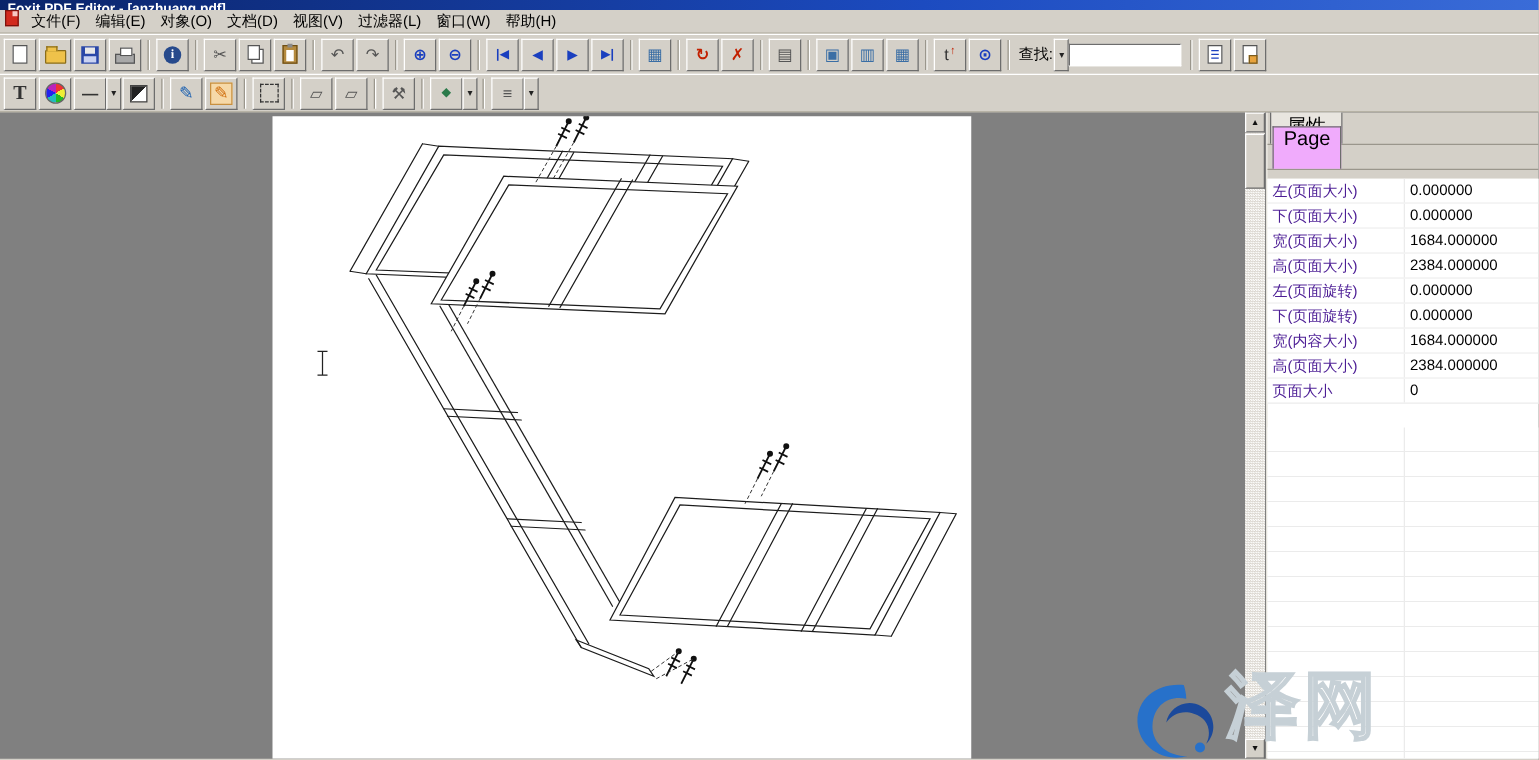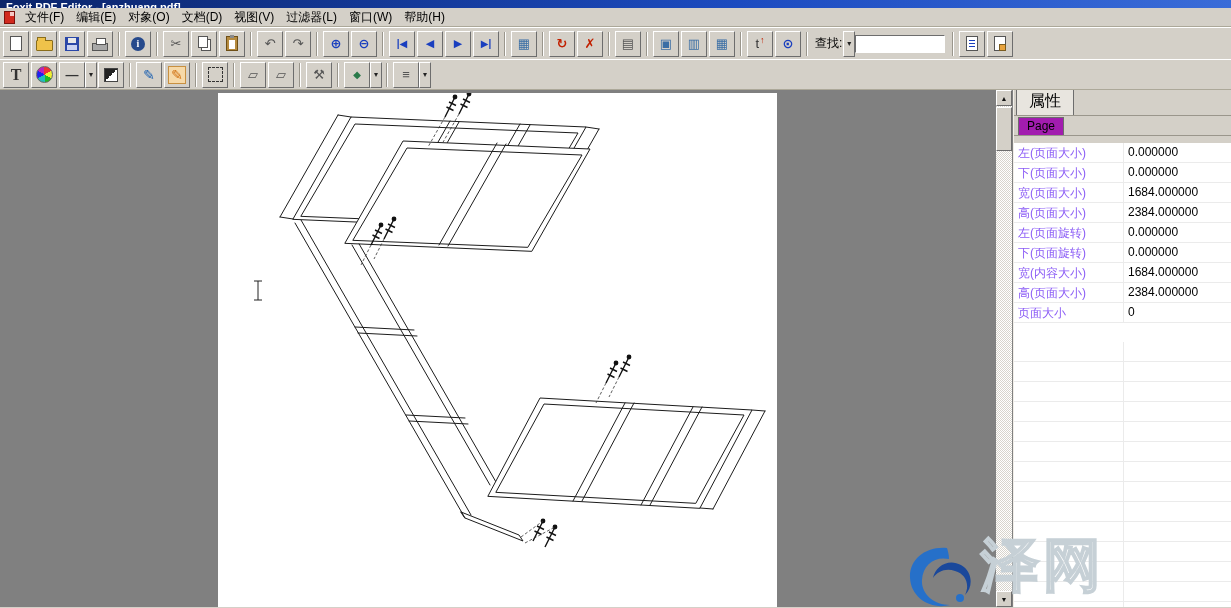--- a/index.html
+++ b/index.html
@@ -4,21 +4,21 @@
 <style>
   * { box-sizing: border-box; margin: 0; padding: 0; }
   html,body { width:1231px; height:608px; overflow:hidden; }
   body { font-family:"Liberation Sans","DejaVu Sans",sans-serif; font-size:12px; background:#d4d0c8; color:#000; }
 
   
   .titlebar { height:8px; overflow:hidden; background:linear-gradient(90deg,#0a246a 0%,#1c4bc0 60%,#3a6cd8 100%);
               color:#fff; font-size:11px; font-weight:bold; line-height:14px; padding-left:6px; white-space:nowrap; }
 
   
-  .menubar { height:19px; background:#d4d0c8; display:flex; align-items:center; padding-left:3px;
+  .menubar { height:19px; background:#d4d0c8; display:flex; padding-left:3px;
              border-bottom:1px solid #aca899; }
   .doc-icon { width:11px; height:13px; background:#d22a1e; border:1px solid #7c120c; margin:0 4px 0 1px; position:relative; }
   .doc-icon::before { content:''; position:absolute; top:0; right:0; width:4px; height:4px; background:#f4a; background:#f7c8c4; }
   .menu-item { padding:1px 6px; cursor:default; }
 
   
   .toolbar { background:#d4d0c8; display:flex; align-items:center; padding:2px 2px; border-top:1px solid #fff; }
   .toolbar.row1 { height:32px; }
   .toolbar.row2 { height:31px; border-bottom:1px solid #aca899; }
   .tbtn { width:26px; height:26px; margin:0 1px; background:#d4d0c8; border:1px solid; border-color:#fff #6d6d6d #6d6d6d #fff;
@@ -73,28 +73,28 @@
   .scroll-btn.up { top:0; }
   .scroll-btn.down { bottom:0; }
   .scroll-thumb { position:absolute; left:0; top:17px; width:16px; height:44px; background:#d4d0c8;
                   border:1px solid; border-color:#fff #6d6d6d #6d6d6d #fff; }
 
   
   .panel { position:absolute; left:1013px; top:0; width:218px; height:517px; background:#d4d0c8; border-left:1px solid #f2efe9; }
   .panel-title-row { height:26px; display:flex; align-items:flex-end; padding-left:2px; border-bottom:1px solid #9a968c; }
   .prop-tab { background:#e8e5df; border:1px solid #6d6d6d; border-bottom:none; padding:2px 12px 3px; font-size:16px; }
   .panel-tab-row { height:20px; display:flex; align-items:flex-end; padding-left:4px; border-bottom:1px solid #9a968c; }
-  .page-tab { background:#a21caf; border:1px solid #6d6d6d; border-bottom:none; padding:1px 8px 2px; font-size:12px; }
+  .page-tab { background:#f0abfc; border:1px solid #6d6d6d; border-bottom:none; padding:1px 8px 14px; font-size:16px; }
   .grid { position:absolute; left:0; top:53px; right:0; bottom:0; background:#fff; }
   .grid-header { display:flex; height:19px; }
   .gh-cell { background:#d4d0c8; border:1px solid; border-color:#fff #6d6d6d #6d6d6d #fff; font-size:12px; padding:1px 4px; overflow:hidden; }
   .gh-name { width:110px; }
   .gh-value { flex:1; }
   .grid-row { display:flex; height:20px; background:#fff; border-bottom:1px solid #ebebeb; }
-  .gr-name { width:110px; color:#8b5cf6; padding:2px 4px; border-right:1px solid #ebebeb; white-space:nowrap; overflow:hidden; }
+  .gr-name { width:110px; color:#4c1d95; padding:2px 4px; border-right:1px solid #ebebeb; white-space:nowrap; overflow:hidden; }
   .gr-value { flex:1; color:#000; padding:2px 4px; white-space:nowrap; overflow:hidden; }
   .grid-fill { position:absolute; left:0; right:0; top:199px; bottom:0;
                background:repeating-linear-gradient(to bottom,#fff 0 19px,#ebebeb 19px 20px); }
   .grid-fill::before { content:''; position:absolute; left:109px; top:0; bottom:0; width:1px; background:#ebebeb; }
 
   
   .watermark { position:absolute; left:903px; top:446px; width:210px; height:92px; display:flex; align-items:flex-start;
                z-index:50; pointer-events:none; }
   .wm-text { font-size:58px; font-weight:bold; line-height:1; letter-spacing:4px;
              color:rgba(255,255,255,0.12); -webkit-text-stroke:2px #c6d0d6; }

